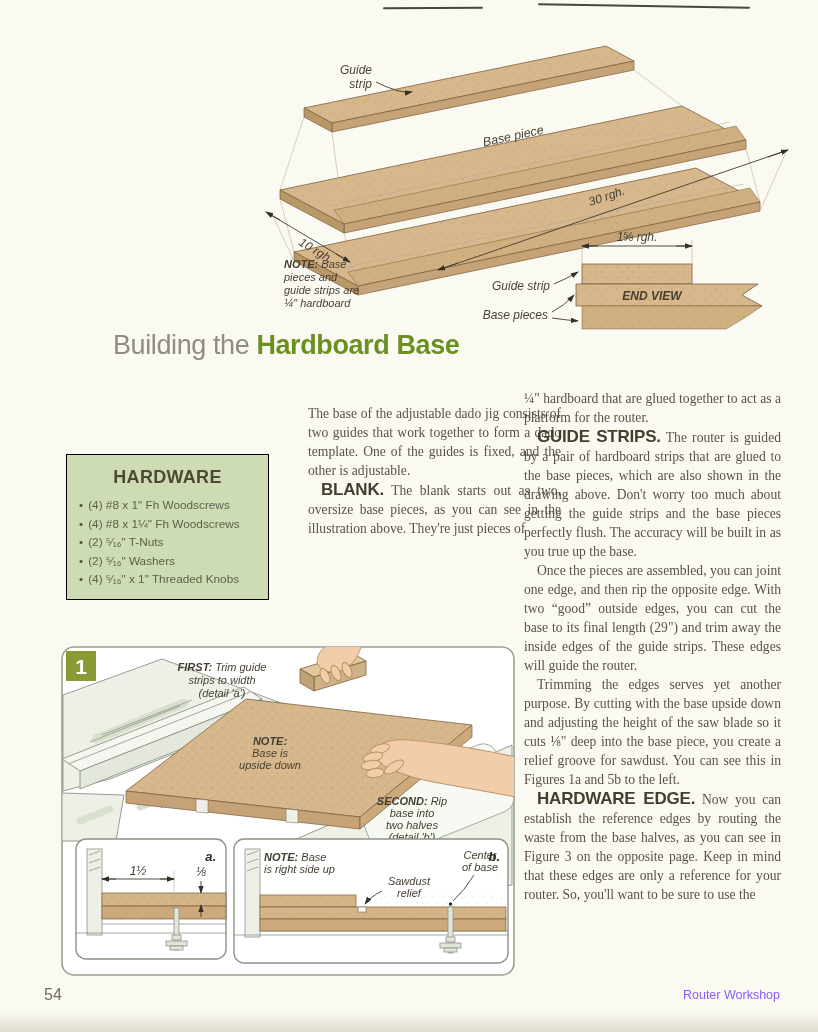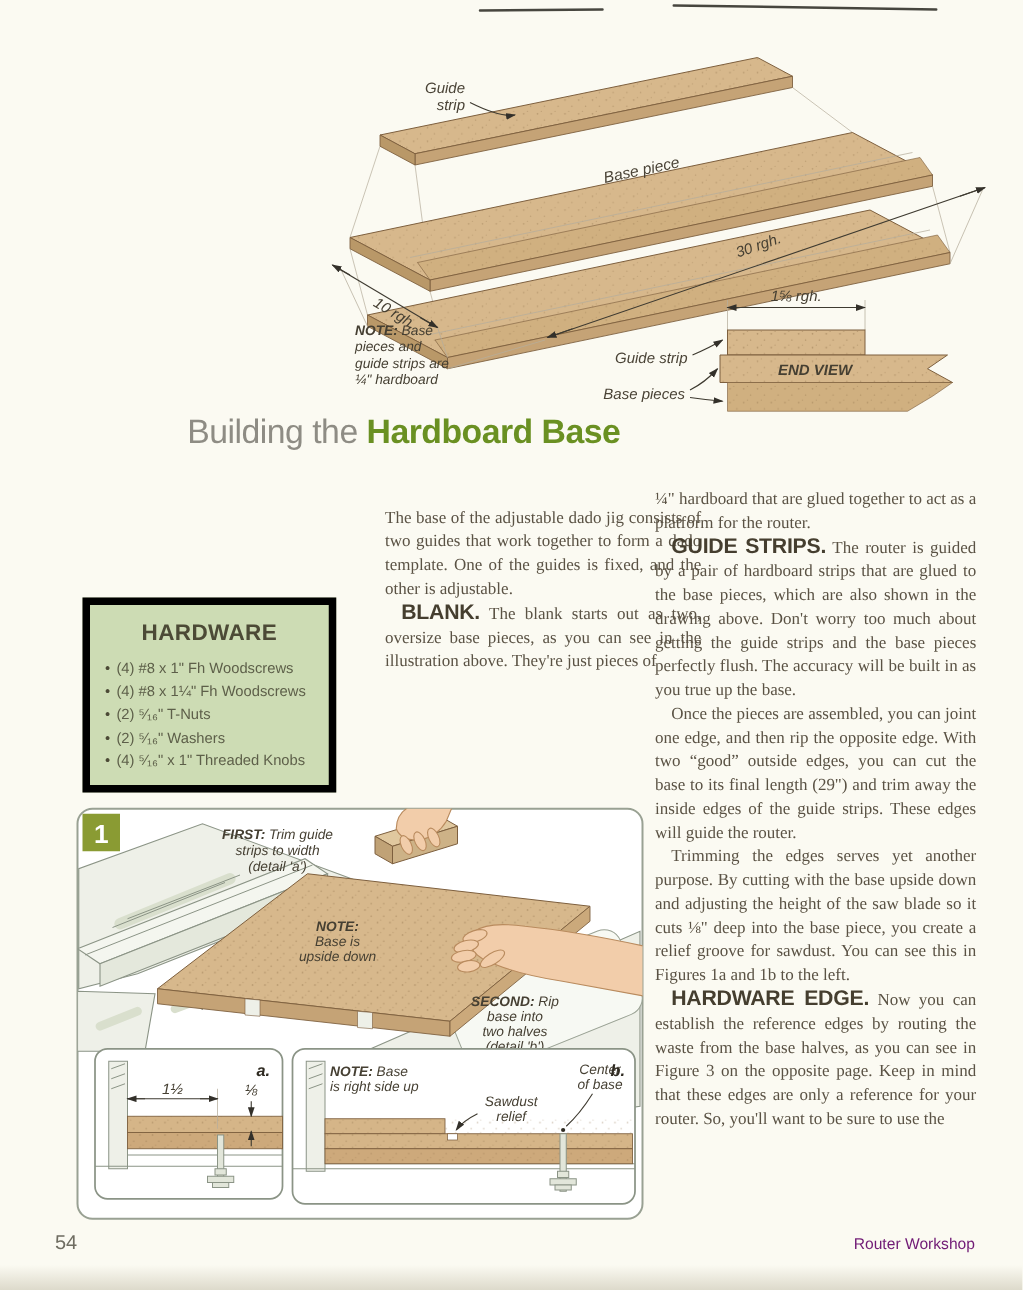--- a/index.html
+++ b/index.html
@@ -4,40 +4,40 @@
 <style>
   html,body{margin:0;padding:0;}
   body{width:818px;height:1032px;position:relative;background:#fbfaf2;overflow:hidden;
        font-family:"Liberation Serif", serif;}
   .abs{position:absolute;}
   
   .scanline{background:#47463f;border-radius:1px;}
   .bottomband{background:linear-gradient(#fbfaf2,#dddacb);}
   
   .page-title{font-family:"Liberation Sans",sans-serif;font-size:27px;letter-spacing:-.4px;
-              white-space:nowrap;text-align:center;}
+              white-space:nowrap;text-align:left;}
   .title-prefix{color:#8e8c84;font-weight:400;}
   .title-hi{color:#6a9022;font-weight:bold;}
   
   .col{font-size:13.6px;line-height:19px;color:#5a5244;text-align:justify;}
   .col p{margin:0;}
   .col p.ind{text-indent:13px;}
   .lead{font-family:"Liberation Sans",sans-serif;font-weight:bold;font-size:17px;
         color:#453e2f;letter-spacing:-.2px;}
   
-  .hardware{background:#cddcb4;border:6px solid #000000;box-sizing:border-box;
-            padding:10px 12px 10px 12px;margin-top:24px;}
+  .hardware{background:#cddcb4;border:1px solid #000000;box-sizing:border-box;
+            padding:10px 12px 10px 12px;}
   .hw-title{font-family:"Liberation Sans",sans-serif;font-weight:bold;font-size:18px;
             color:#4c4a36;text-align:center;letter-spacing:.3px;margin:2px 0 8px 0;}
   .hw-item{font-family:"Liberation Sans",sans-serif;font-size:11.8px;color:#5d5f49;
            line-height:18.6px;white-space:nowrap;}
   .hw-item .blt{margin-right:5px;color:#4c4a36;}
   
   .folio{font-family:"Liberation Sans",sans-serif;font-size:16px;color:#6f6d62;}
-  .pub{font-family:"Liberation Sans",sans-serif;font-size:12.5px;color:#701a75;text-align:right;}
+  .pub{font-family:"Liberation Sans",sans-serif;font-size:12.5px;color:#8b5cf6;text-align:right;}
   
   .ilb{font:italic 12px "Liberation Sans",sans-serif;fill:#4a4336;}
   .ilb-sm{font:italic 11px "Liberation Sans",sans-serif;fill:#453f32;}
   .b{font-weight:bold;}
   .dim{font:italic 12px "Liberation Sans",sans-serif;fill:#453f32;}
   .endview{font:italic bold 12px "Liberation Sans",sans-serif;fill:#453f32;}
   .basepiece{font:italic 12.5px "Liberation Sans",sans-serif;fill:#4a4336;}
   .detlab{font:italic bold 13px "Liberation Sans",sans-serif;fill:#2f2b22;}
   .fignum{font:bold 21px "Liberation Sans",sans-serif;fill:#ffffff;}
   .dimline{stroke:#3e3a30;stroke-width:.9;fill:none;}
@@ -177,21 +177,21 @@
 
 <div class="abs col" style="left:264px;top:404px;width:253px;margin-left:44px;">
   <p>The base of the adjustable dado jig consists of two guides that work together to form a dado template. One of the guides is fixed, and the other is adjustable.</p>
   <p class="ind"><span class="lead">BLANK.</span><span> The blank starts out as two, oversize base pieces, as you can see in the illustration above. They're just pieces of</span></p>
 </div>
 
 <div class="abs col" style="left:524px;top:389px;width:257px;">
   <p>¼" hardboard that are glued together to act as a platform for the router.</p>
   <p class="ind"><span class="lead">GUIDE STRIPS.</span><span> The router is guided by a pair of hardboard strips that are glued to the base pieces, which are also shown in the drawing above. Don't worry too much about getting the guide strips and the base pieces perfectly flush. The accuracy will be built in as you true up the base.</span></p>
   <p class="ind">Once the pieces are assembled, you can joint one edge, and then rip the opposite edge. With two “good” outside edges, you can cut the base to its final length (29") and trim away the inside edges of the guide strips. These edges will guide the router.</p>
-  <p class="ind">Trimming the edges serves yet another purpose. By cutting with the base upside down and adjusting the height of the saw blade so it cuts ⅛" deep into the base piece, you create a relief groove for sawdust. You can see this in Figures 1a and 1b to the left.</p>
+  <p class="ind">Trimming the edges serves yet another purpose. By cutting with the base upside down and adjusting the height of the saw blade so it cuts ⅛" deep into the base piece, you create a relief groove for sawdust. You can see this in Figures 1a and 5b to the left.</p>
   <p class="ind"><span class="lead">HARDWARE EDGE.</span><span> Now you can establish the reference edges by routing the waste from the base halves, as you can see in Figure 3 on the opposite page. Keep in mind that these edges are only a reference for your router. So, you'll want to be sure to use the</span></p>
 </div>
 
 <svg class="abs" style="left:60px;top:645px;" width="456" height="332" viewBox="0 0 456 332">
   <defs>
     <marker id="arr2" markerWidth="9" markerHeight="8" refX="8" refY="3" orient="auto">
       <path d="M0,0 L9,3 L0,6 Z" fill="#33302a"></path>
     </marker>
     <pattern id="spk2" width="10" height="10" patternUnits="userSpaceOnUse">
       <circle cx="2" cy="3" r=".7" fill="#8d6f49"></circle>

